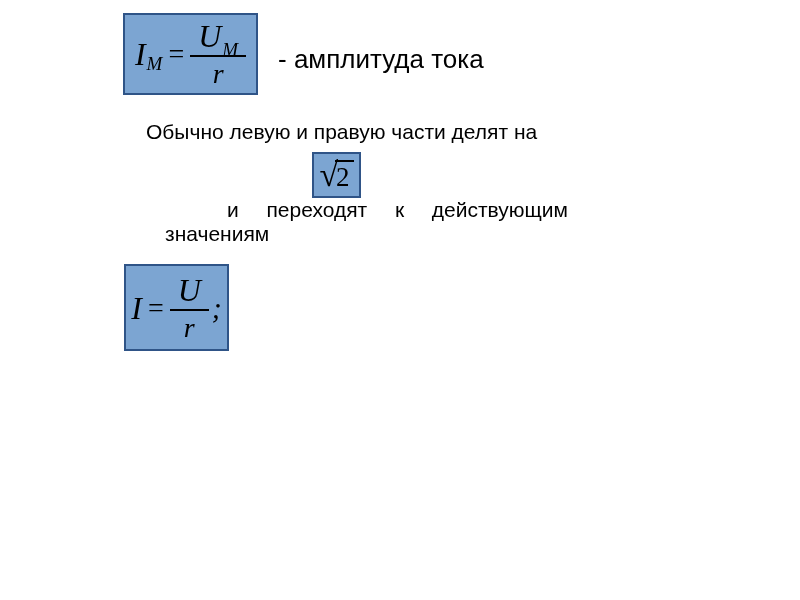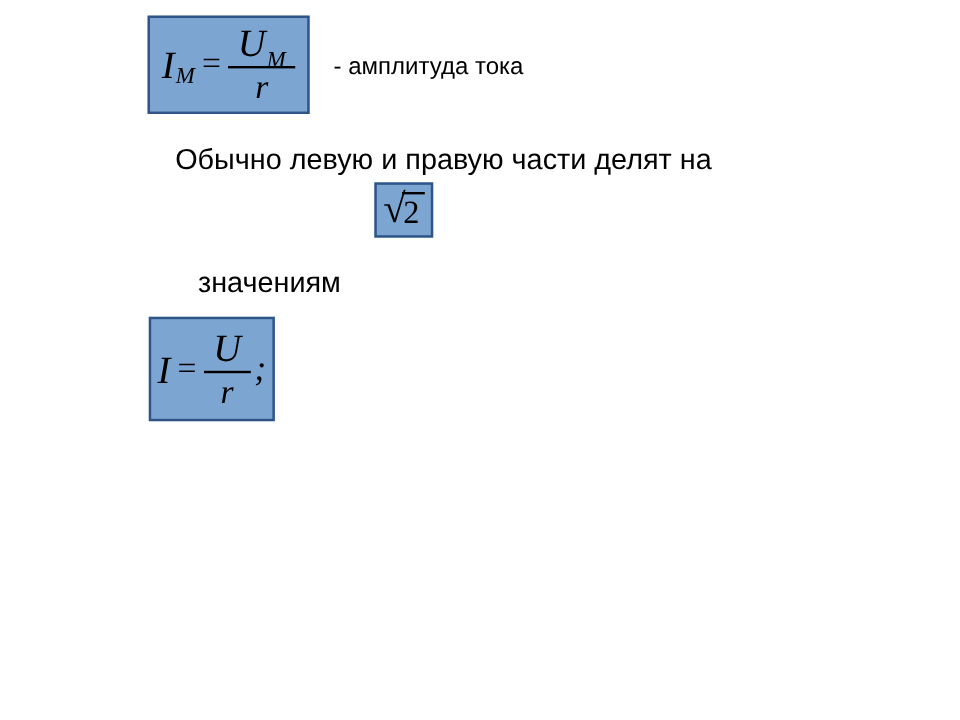--- a/index.html
+++ b/index.html
@@ -66,26 +66,26 @@
     border-top: 2px solid #000000;
     padding: 2px 4px 0 1px;
     margin-left: -3px;
     margin-top: 2px;
     font-style: normal;
   }
 
   
   .t {
     position: absolute;
-    font-size: 24px;
+    font-size: 21px;
     line-height: 1.15;
     white-space: nowrap;
     color: #000000;
   }
-  .caption1 { left: 278px; top: 45px; font-size: 20px; }
+  .caption1 { left: 278px; top: 45px; font-size: 26px; }
   .line1    { left: 146px; top: 120px; }
   .line2 {
     left: 227px; top: 198px; width: 341px;
     white-space: normal;
     text-align: justify;
     text-align-last: justify;
   }
   .line3    { left: 165px; top: 222px; }
   .caption2 { left: 248px; top: 294px; }
 </style>
@@ -112,20 +112,21 @@
 
   <div class="t line1">Обычно левую и правую части делят на</div>
 
   <div class="fbox sqrtbox">
     <span class="sqrt">
       <span class="sqrt-sign">√</span>
       <span class="sqrt-rad">2</span>
     </span>
   </div>
 
+  <div class="t line2">и переходят к действующим</div>
   <div class="t line3">значениям</div>
 
   <div class="fbox fbox2">
     <span class="main">I</span>
     <span class="eq">=</span>
     <span class="frac">
       <span class="num">
         <span class="main">U</span>
       </span>
       <span class="bar"></span>

